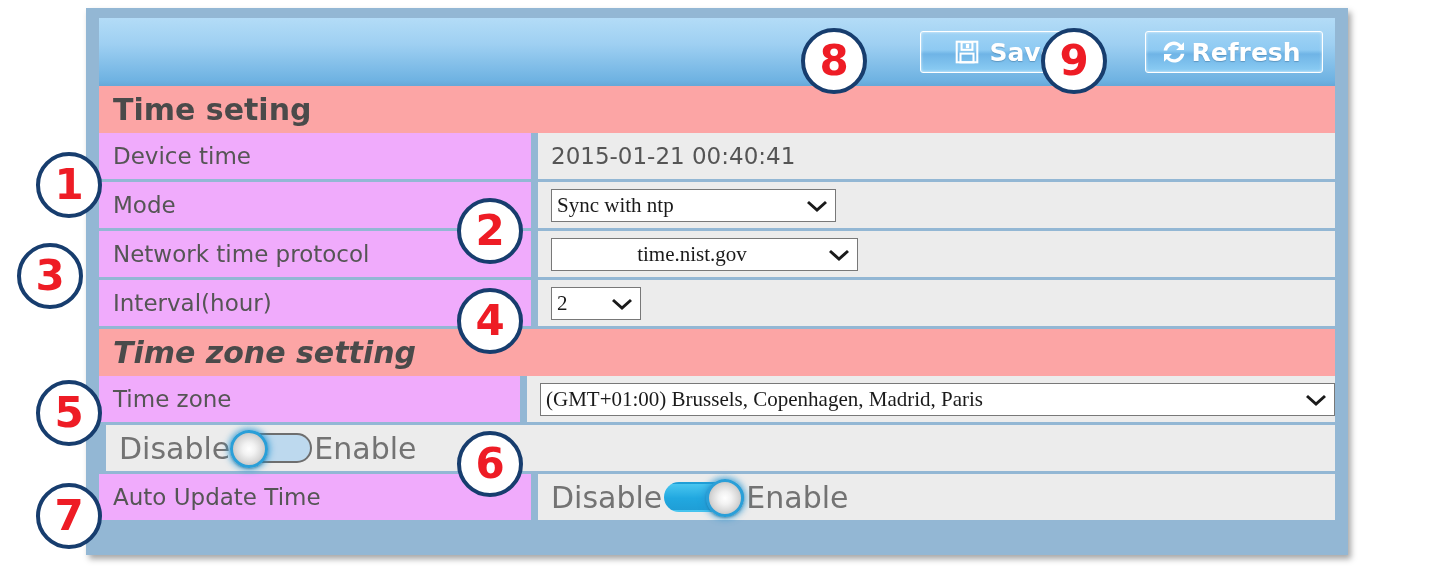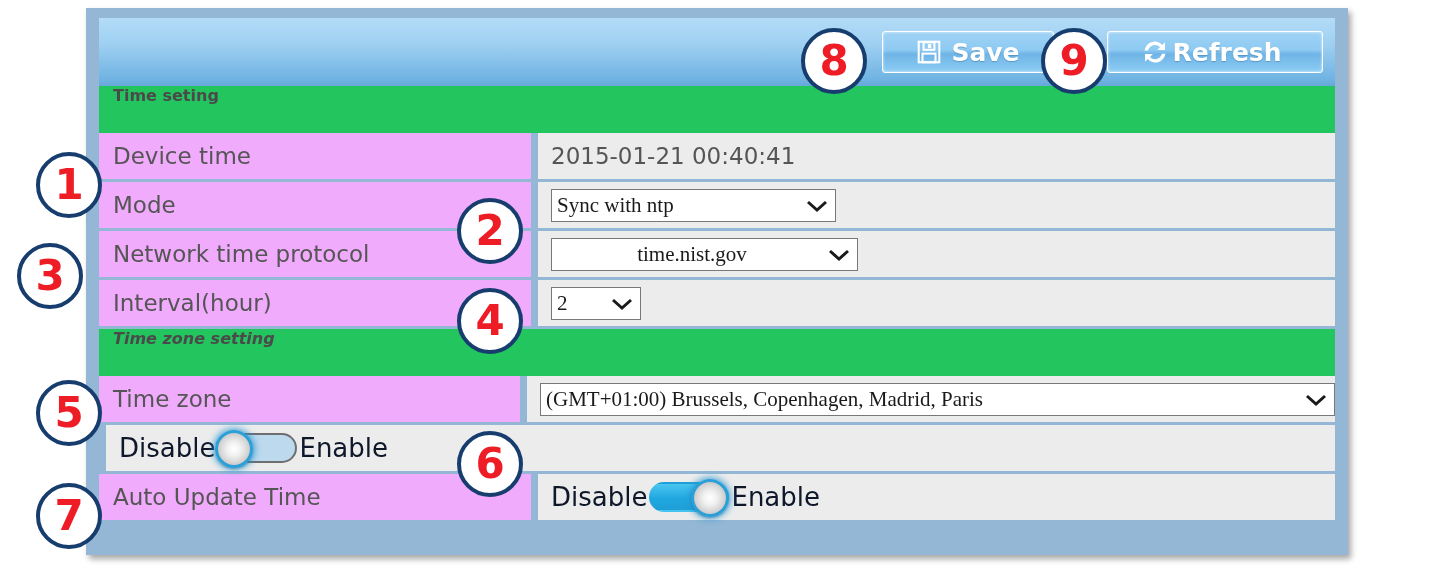--- a/index.html
+++ b/index.html
@@ -53,31 +53,32 @@
     gap: 9px;
     color: #ffffff;
     font-weight: bold;
     font-size: 25px;
     text-shadow: 0 1px 1px rgba(70,120,160,0.55);
     padding: 0 16px;
     cursor: pointer;
     box-sizing: border-box;
   }
   #save-btn { width: 172px; margin-right: 53px; }
-  #refresh-btn { width: 216px; margin-right: 4px; padding-left: 8px; gap: 2px; }
+  #refresh-btn { width: 178px; margin-right: 4px; padding-left: 8px; gap: 2px; }
 
   .icon-svg { display: block; }
 
   
   .section-head {
-    background: #22c55e;
+    background: #fca5a5;
     height: 46px;
     display: flex;
+    align-items: center;
     padding-left: 14px;
-    font-size: 16px;
+    font-size: 30px;
     font-weight: bold;
     color: #4a4a4a;
     box-sizing: border-box;
   }
   #sec-time { height: 47px; }
   #sec-tz   { height: 47px; font-style: italic; }
 
   
   .row {
     display: flex;
@@ -135,22 +136,22 @@
   }
   #sel-mode     { width: 285px; }
   #sel-ntp      { width: 307px; text-align: center; }
   #sel-interval { width: 90px; }
   #sel-tz       { width: 795px; }
 
   
   .toggle-group {
     display: flex;
     align-items: center;
-    font-size: 26px;
-    color: #0f172a;
+    font-size: 30px;
+    color: #737373;
   }
   .switch {
     position: relative;
     width: 80px;
     height: 36px;
     margin: 0 2px;
     cursor: pointer;
     flex: none;
   }
   .switch .track {

